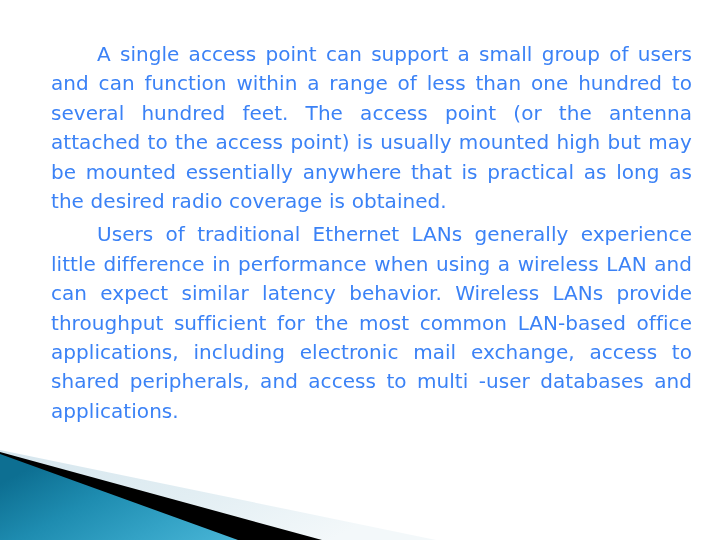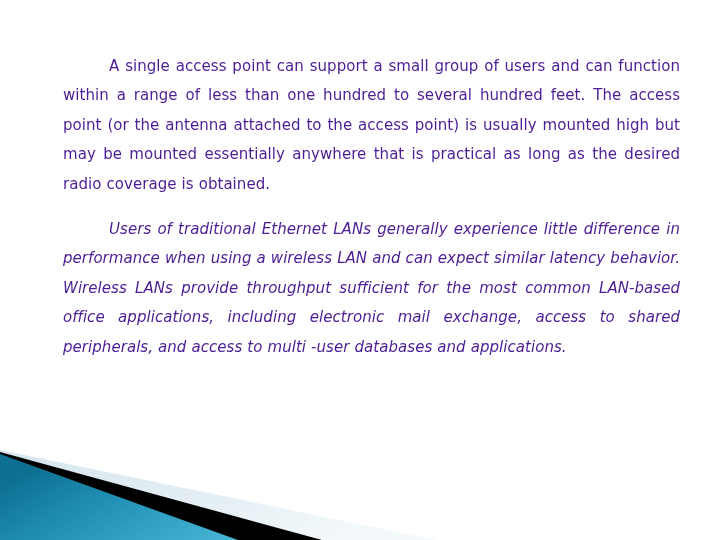--- a/index.html
+++ b/index.html
@@ -26,38 +26,37 @@
 
   
   #content-body {
     position: absolute;
     left: 47px;
     top: 36px;
     width: 649px;
   }
 
   .para {
-    margin: 16px;
-    color: #4c1d95;
-    font-size: 15px;
+    margin: 4px;
+    color: #3b82f6;
+    font-size: 20px;
     line-height: 29.4px;
     text-align: justify;
     text-justify: inter-word;
     letter-spacing: 0.05px;
     word-spacing: 0.2px;
     -webkit-hyphens: none;
     hyphens: none;
   }
 
   .para.first {
     text-indent: 46px;
   }
   .para.second {
     text-indent: 46px;
-    font-style: italic;
   }
 
   
 
   
   #deco-bands {
     position: absolute;
     left: 0;
     bottom: 0;
     width: 470px;

